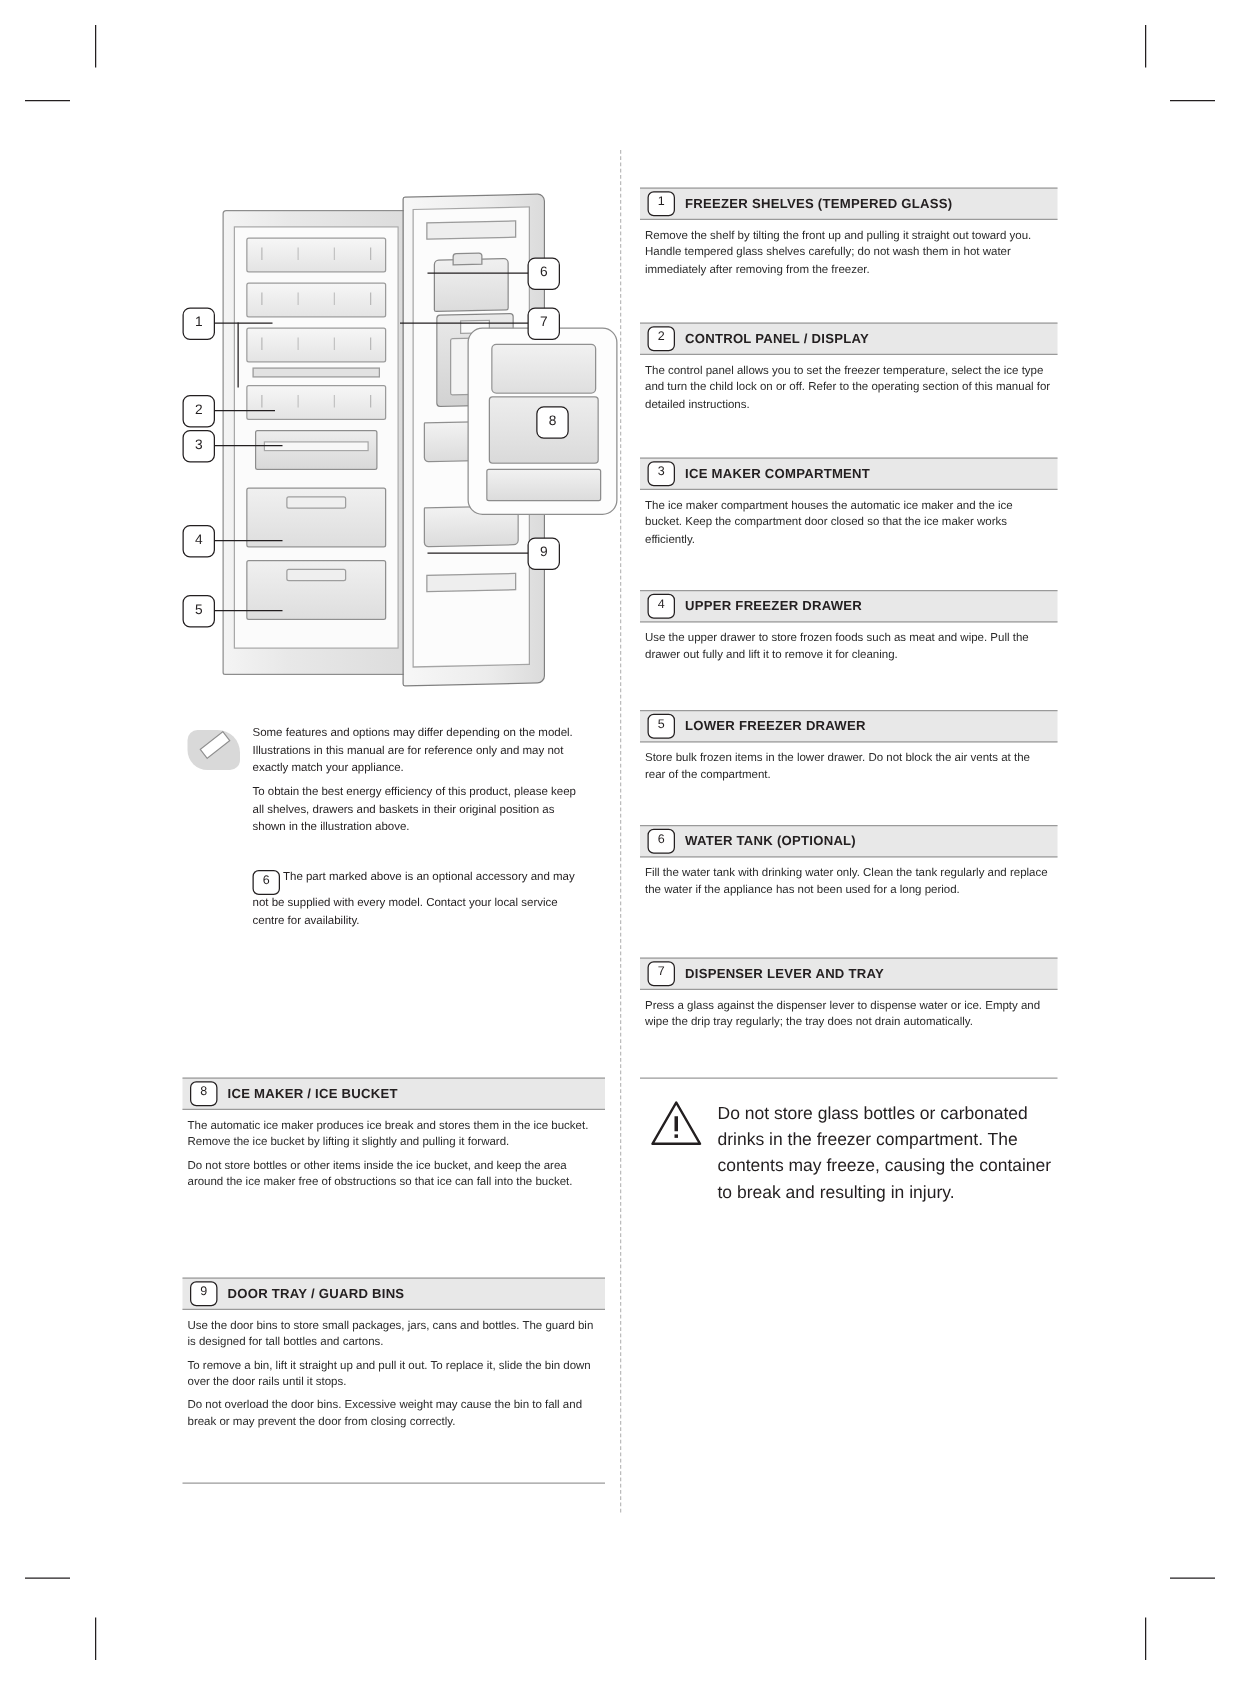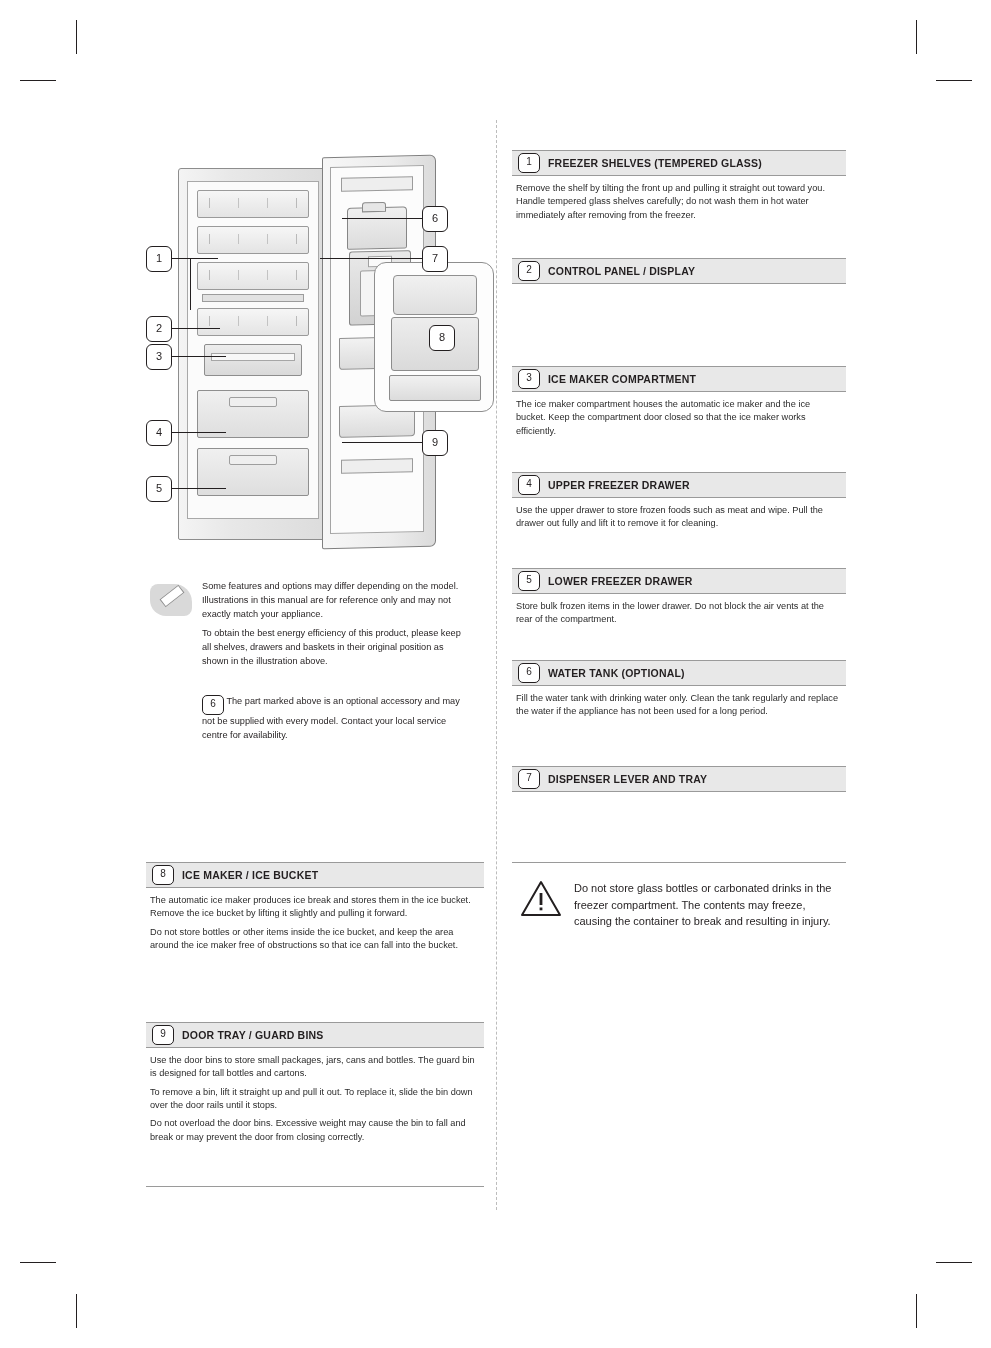--- a/index.html
+++ b/index.html
@@ -412,21 +412,21 @@
     left: 8px;
     top: 18px;
     width: 42px;
     height: 37px;
   }
   .caution-text {
     position: absolute;
     left: 62px;
     top: 18px;
     width: 272px;
-    font-size: 11px;
+    font-size: 14px;
     line-height: 1.5;
   }
 
   .footer-rule {
     position: absolute;
     left: 146px;
     top: 1186px;
     width: 338px;
     border-top: 1px solid #9a9a9a;
   }
@@ -569,20 +569,23 @@
     <div class="sec-body">
       <p>Remove the shelf by tilting the front up and pulling it straight out toward you. Handle tempered glass shelves carefully; do not wash them in hot water immediately after removing from the freezer.</p>
     </div>
   </div>
 
   <div class="section" style="left:512px; top:258px; width:334px;">
     <div class="sec-head">
       <div class="num">2</div>
       <div class="title">CONTROL PANEL / DISPLAY</div>
     </div>
+    <div class="sec-body">
+      <p>The control panel allows you to set the freezer temperature, select the ice type and turn the child lock on or off. Refer to the operating section of this manual for detailed instructions.</p>
+    </div>
   </div>
 
   <div class="section" style="left:512px; top:366px; width:334px;">
     <div class="sec-head">
       <div class="num">3</div>
       <div class="title">ICE MAKER COMPARTMENT</div>
     </div>
     <div class="sec-body">
       <p>The ice maker compartment houses the automatic ice maker and the ice bucket. Keep the compartment door closed so that the ice maker works efficiently.</p>
     </div>
@@ -615,20 +618,23 @@
     </div>
     <div class="sec-body">
       <p>Fill the water tank with drinking water only. Clean the tank regularly and replace the water if the appliance has not been used for a long period.</p>
     </div>
   </div>
 
   <div class="section" style="left:512px; top:766px; width:334px;">
     <div class="sec-head">
       <div class="num">7</div>
       <div class="title">DISPENSER LEVER AND TRAY</div>
+    </div>
+    <div class="sec-body">
+      <p>Press a glass against the dispenser lever to dispense water or ice. Empty and wipe the drip tray regularly; the tray does not drain automatically.</p>
     </div>
   </div>
 
   <div class="caution-block">
     <div class="caution-rule"></div>
     <div class="warn-tri-outline">
       <svg width="42" height="37" viewBox="0 0 42 37">
         <polygon points="21,2 40,35 2,35" fill="#ffffff" stroke="#231f20" stroke-width="2" stroke-linejoin="round"></polygon>
         <rect x="19.6" y="13" width="2.8" height="12" fill="#231f20"></rect>
         <rect x="19.6" y="27.5" width="2.8" height="2.8" fill="#231f20"></rect>

